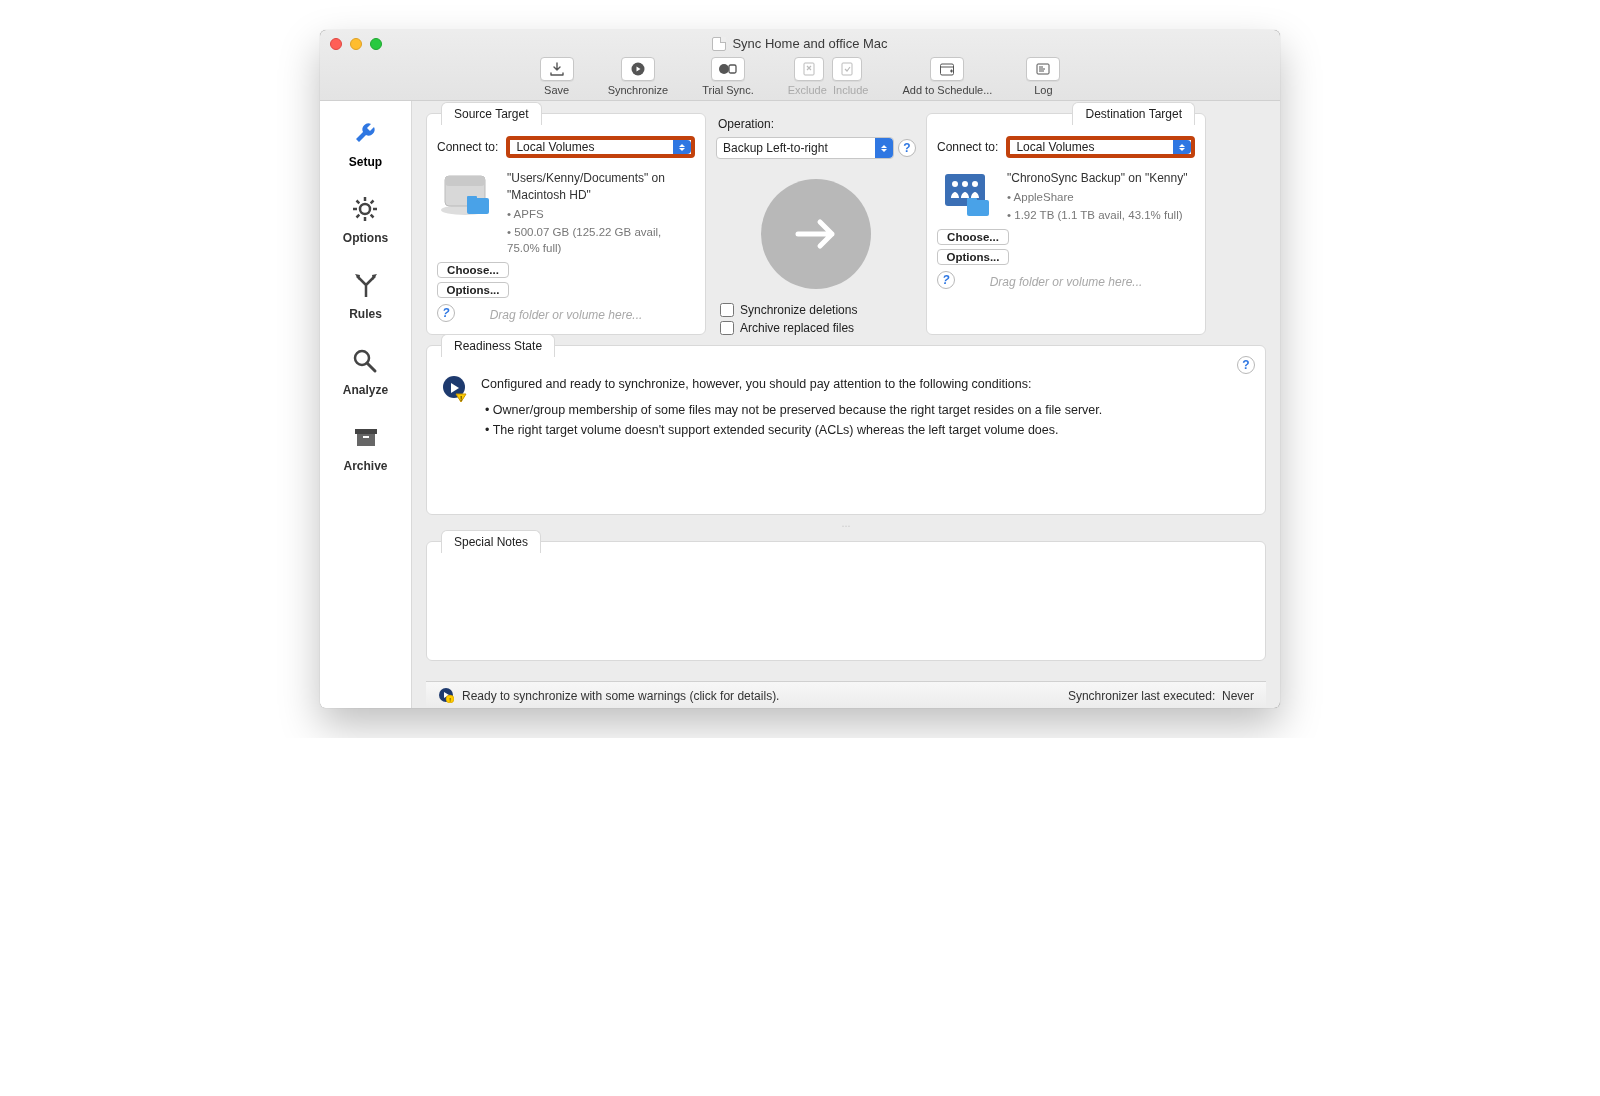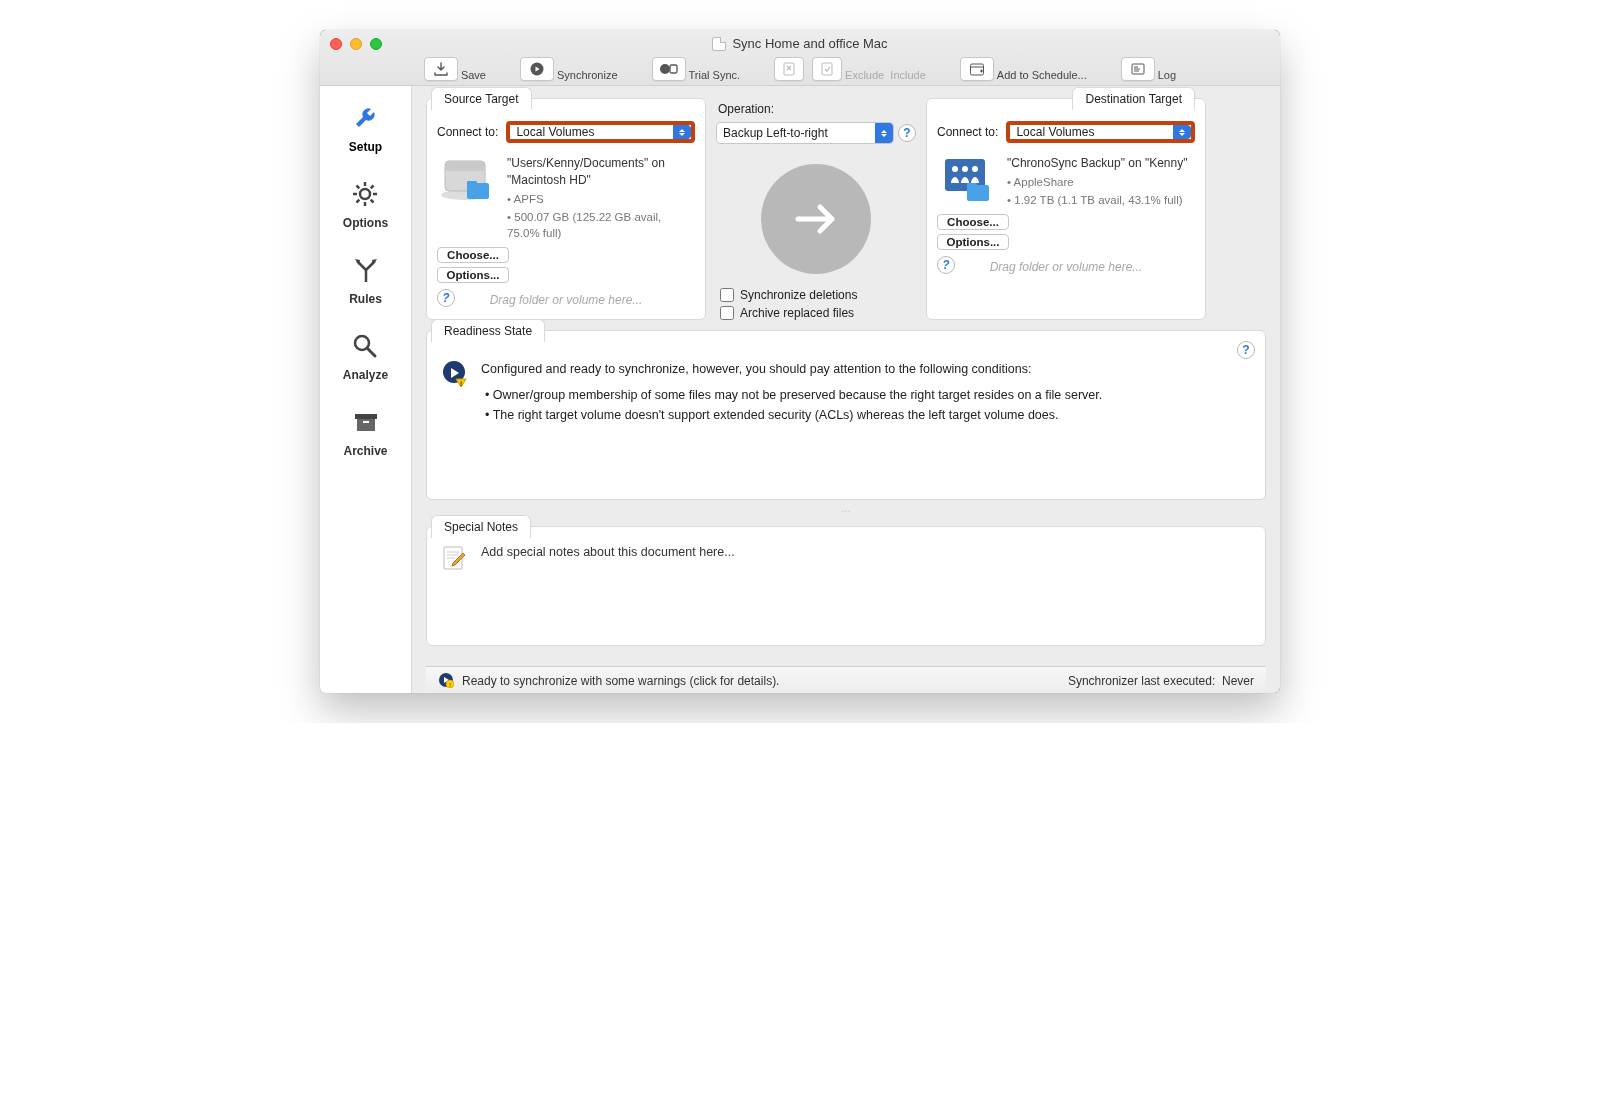--- a/index.html
+++ b/index.html
@@ -27,21 +27,21 @@
   }
   .traffic { position: absolute; left: 10px; top: 8px; display: flex; gap: 8px; }
   .tl { width: 12px; height: 12px; border-radius: 50%; }
   .tl.red { background: #ff5f57; border: 0.5px solid #e04640; }
   .tl.yel { background: #ffbd2e; border: 0.5px solid #dfa023; }
   .tl.grn { background: #28c940; border: 0.5px solid #1fa72f; }
   .title-row { text-align: center; font-size: 13px; color: #3a3a3a; display:flex; justify-content:center; align-items:center; gap:6px; }
   .doc-icon { width:14px;height:14px; background:#fff; border:1px solid #bbb; border-radius:2px; position:relative; }
   .doc-icon::after{content:"";position:absolute;right:-1px;top:-1px;width:5px;height:5px;background:#eee;border-left:1px solid #bbb;border-bottom:1px solid #bbb;}
   .toolbar-row { display:flex; justify-content:center; gap:34px; padding-top:6px; }
-  .tool { display:flex; flex-direction:row; align-items:flex-end; font-size:11px; color:#444; gap:3px;}
+  .tool { display:flex; flex-direction:column; align-items:center; font-size:11px; color:#444; gap:3px;}
   .tool.disabled { color:#aaa; }
   .tool .btn {
     min-width:34px; height:24px; background:#fff; border:1px solid #c7c7c7; border-radius:4px;
     display:flex; align-items:center; justify-content:center;
     box-shadow: 0 1px 0 rgba(0,0,0,0.05);
   }
   .tool .btn svg{display:block;}
   .tool-group{display:flex;gap:8px;}
   .tool-group .btn{min-width:30px;}
   .body { display:flex; background:#ececec; }
@@ -55,21 +55,21 @@
   .main { flex:1; padding:12px 14px 0; display:flex; flex-direction:column; gap:10px; font-size:12.5px; color:#222;}
   .targets-row{display:flex; gap:10px;}
   .panel {
     background:#fff; border:1px solid #d9d9d9; border-radius:6px; flex:1;
     position:relative; padding-top:10px;
   }
   .tab-label {
     position:absolute; top:-12px; background:#fff; border:1px solid #d9d9d9;
     border-bottom:none; border-radius:6px 6px 0 0; padding:4px 12px; font-size:12px;
   }
-  .tab-label.left{left:4px;}
+  .tab-label.left{left:14px;}
   .tab-label.right{right:10px;}
   .connect-row{display:flex; align-items:center; gap:8px; padding:12px 10px 8px;}
   .select {
     flex:1; height:22px; background:#fff; border:4px solid #c2410c; border-radius:4px;
     display:flex; align-items:center; padding:0 6px; position:relative; font-size:12px;
   }
   .select .arrow{
     position:absolute; right:0; top:0; width:18px; height:100%; background:#2f77e2;
     border-radius:0 4px 4px 0; display:flex; flex-direction:column; align-items:center; justify-content:center; gap:1px;
   }
@@ -382,30 +382,20 @@
               <li>Owner/group membership of some files may not be preserved because the right target resides on a file server.</li>
               <li>The right target volume doesn't support extended security (ACLs) whereas the left target volume does.</li>
             </ul>
           </div>
         </div>
       </div>
       <div class="grip">⋯</div>
 
       <div class="notes">
         <div class="tab-label left">Special Notes</div>
-        <div class="notes-row">
-          <div class="notes-icon">
-            <svg width="28" height="28">
-                <rect x="3" y="2" width="18" height="22" rx="1" fill="#fff" stroke="#bbb"></rect>
-                <path d="M6 7h12M6 10h12M6 13h8" stroke="#ccc"></path>
-                <path d="M24 10l-10 10-3 1 1-3 10-10z" fill="#e8a23a" stroke="#b57510"></path>
-              </svg>
-          </div>
-          <div style="color:#333;">Add special notes about this document here...</div>
-        </div>
       </div>
 
       <div class="statusbar">
         <div class="status-icon">
           <svg width="16" height="16">
               <circle cx="8" cy="8" r="7" fill="#1e3a6e"></circle>
               <path d="M6 5v6l5-3z" fill="#fff"></path>
               <circle cx="12" cy="12" r="4" fill="#ffcc00" stroke="#c79300" stroke-width="0.5"></circle>
               <text x="12" y="14.5" font-size="6" text-anchor="middle" fill="#000">!</text>
             </svg>

